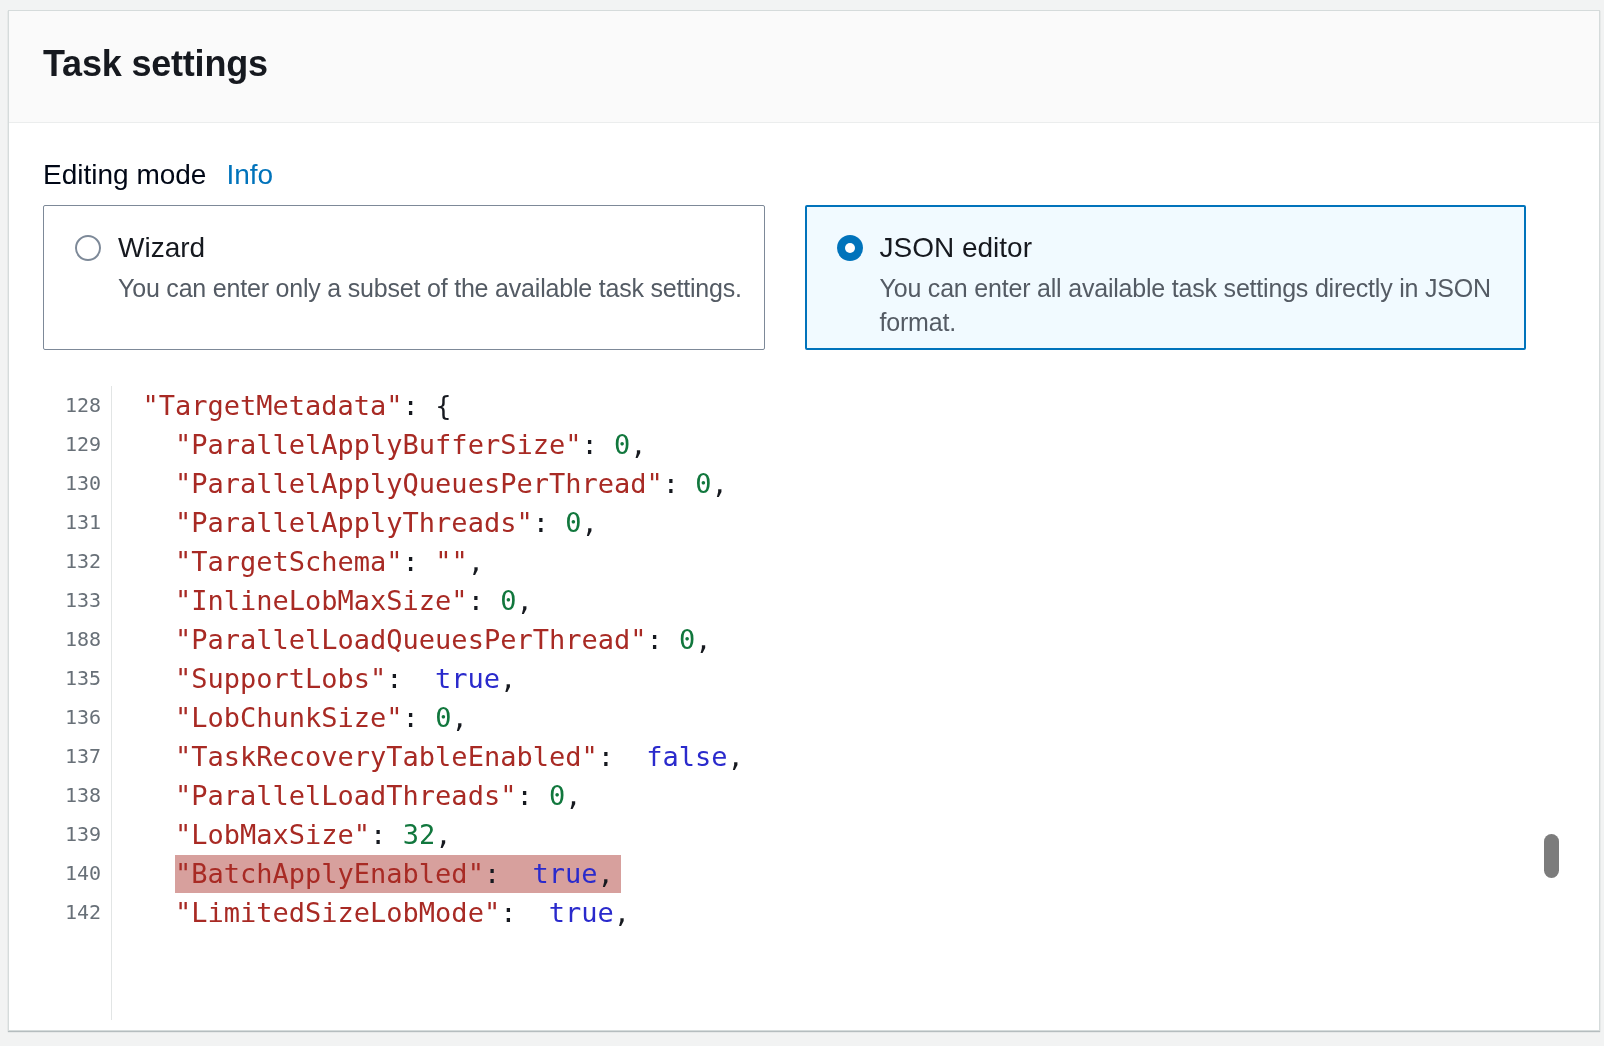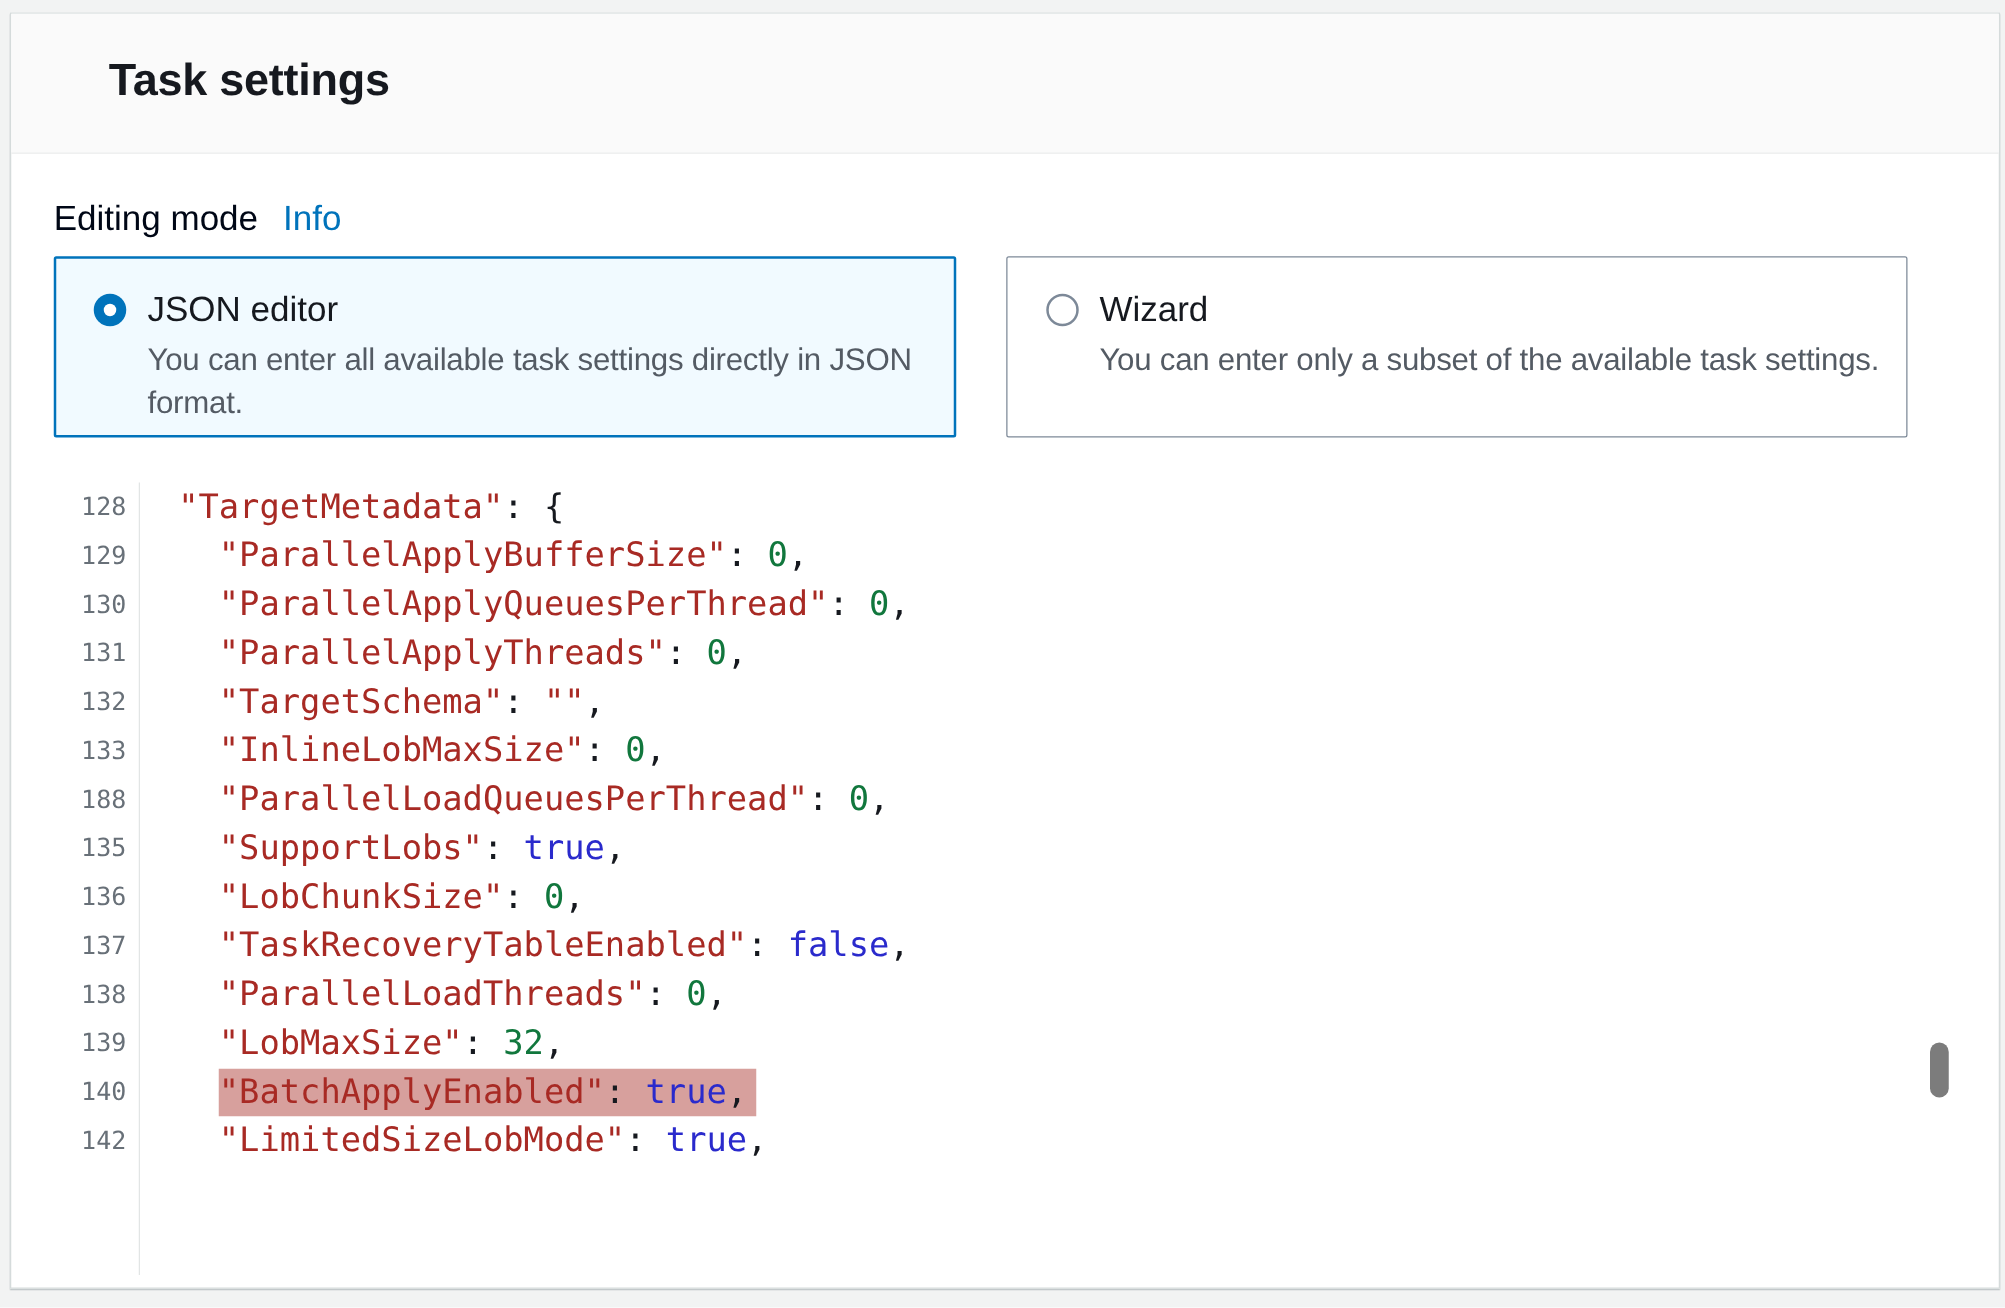--- a/index.html
+++ b/index.html
@@ -21,21 +21,21 @@
   }
 
   .panel-header {
     height:112px;
     background:#fafafa;
     border-bottom:1px solid #ebeded;
     box-sizing:border-box;
     padding:32px 0 0 34px;
   }
   .panel-title {
-    font-size:36px; font-weight:bold; color:#16191f; letter-spacing:-0.2px;margin-left:44px;
+    font-size:36px; font-weight:bold; color:#16191f; letter-spacing:-0.2px;
   }
 
   .mode-row {
     position:absolute; left:34px; top:148px;
     font-size:28px; color:#000716;
     display:flex; align-items:baseline;
   }
   .info-link {
     margin-left:20px;
     color:#0073bb; font-weight:normal; font-size:28px;
@@ -93,21 +93,21 @@
   .ln {
     width:58px; flex:none;
     text-align:right;
     color:#687078; font-size:20px;
   }
   .code-text { white-space:pre; padding-left:9px; color:#16191f; }
 
   .tok-key     { color:#a82a24; }
   .tok-string  { color:#a82a24; }
   .tok-number  { color:#11773d; }
-  .tok-boolean { color:#2a2acc; }
+  .tok-boolean { color:#2a2acc;margin-left:16px; }
   .tok-punct   { color:#16191f; }
 
   .hl { background:#d7a09d; padding:3px 7px 4px 0; }
 
   .scroll-thumb {
     position:absolute; left:1535px; top:823px;
     width:15px; height:44px;
     background:#7c7c7c; border-radius:8px;
   }
 </style>
@@ -119,37 +119,37 @@
   <div class="panel-header">
     <span class="panel-title">Task settings</span>
   </div>
 
   <div class="mode-row">
     <span>Editing mode</span>
     <a class="info-link">Info</a>
   </div>
 
   <div class="cards">
+
+    <div class="card">
+      <span class="radio unchecked"></span>
+      <span>
+        <div class="card-title">Wizard</div>
+        <div class="card-desc">You can enter only a subset of the available task settings.</div>
+      </span>
+    </div>
 
     <div class="card selected">
       <span class="radio checked"></span>
       <span>
         <div class="card-title">JSON editor</div>
         <div class="card-desc">You can enter all available task settings directly in JSON format.</div>
       </span>
     </div>
 
-    <div class="card">
-      <span class="radio unchecked"></span>
-      <span>
-        <div class="card-title">Wizard</div>
-        <div class="card-desc">You can enter only a subset of the available task settings.</div>
-      </span>
-    </div>
-
   </div>
 
   <div class="editor">
     <div>
   <div class="code-line">
     <span class="ln">128</span>
     <span class="code-text"><span class="">  </span><span><span class="tok-key">"TargetMetadata"</span><span class="tok-punct">: </span><span class="tok-punct">{</span></span></span>
   </div>
 
   <div class="code-line">

